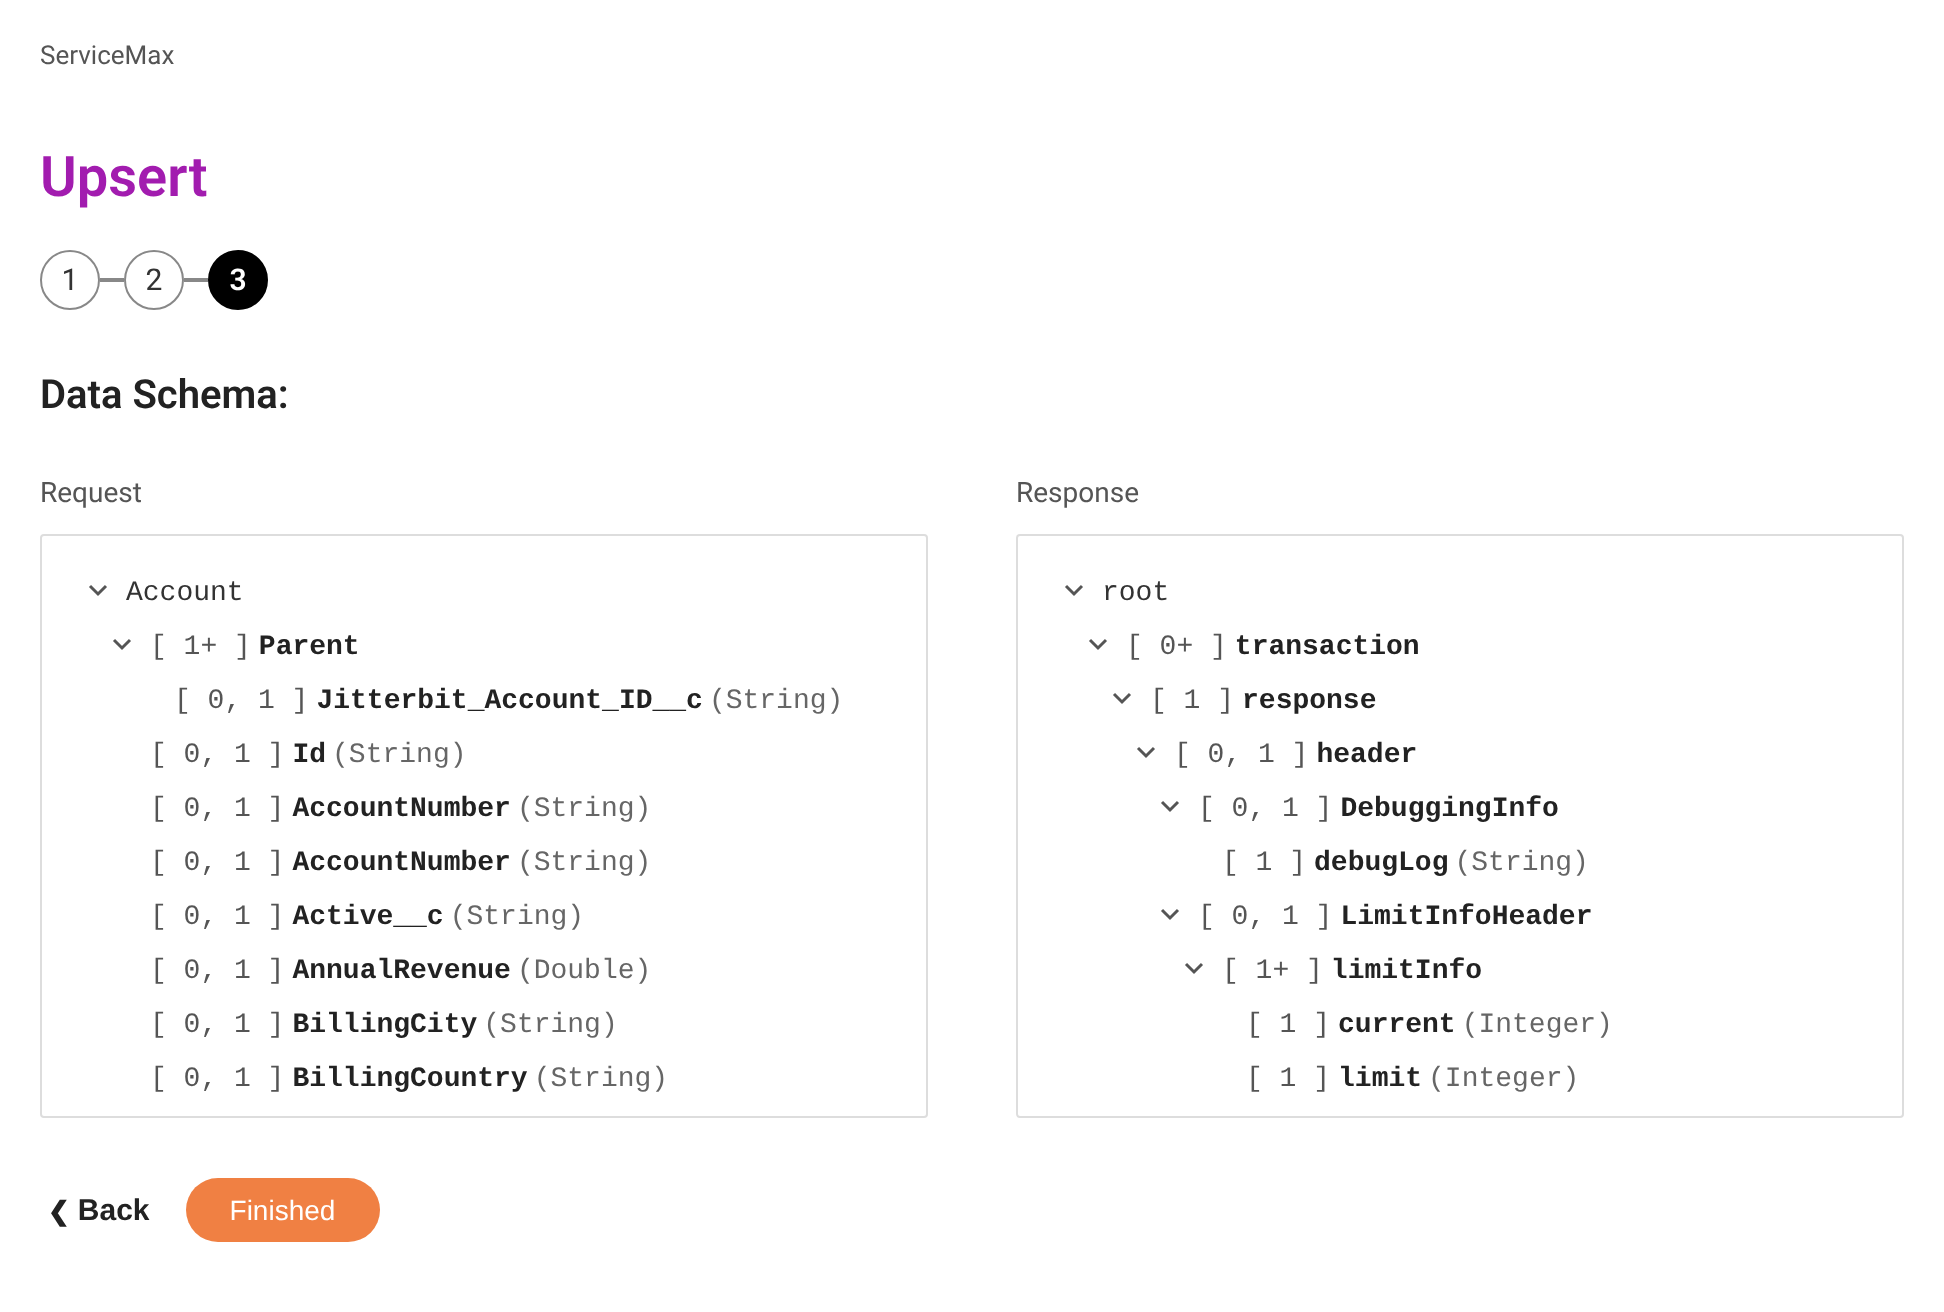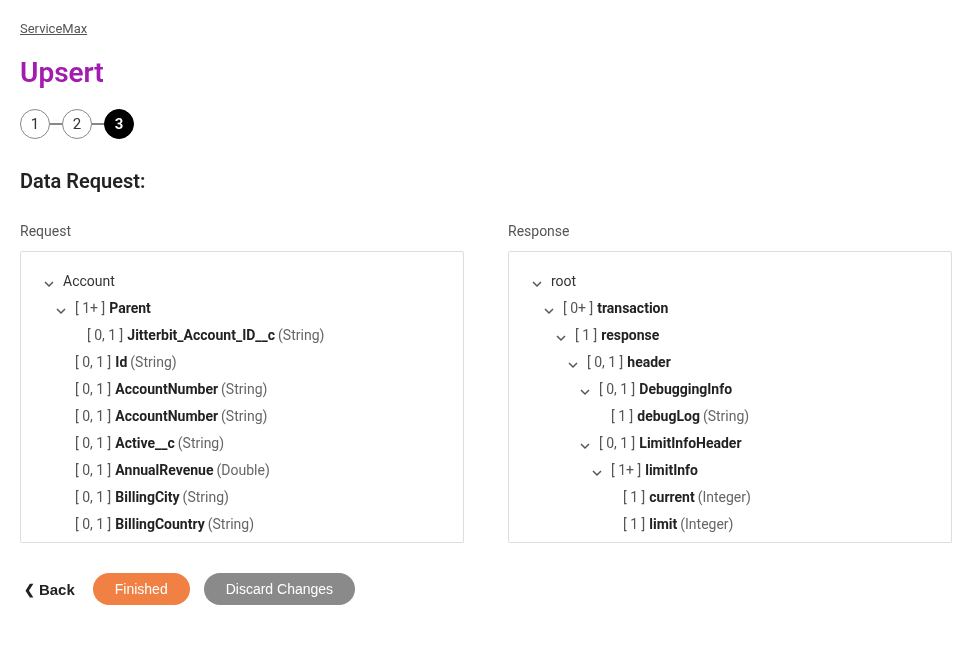--- a/index.html
+++ b/index.html
@@ -10,22 +10,21 @@
     body {
       font-family: -apple-system, BlinkMacSystemFont, "Segoe UI", Roboto, "Helvetica Neue", Arial, sans-serif;
       background: #ffffff;
       color: #333;
       padding: 20px;
       font-size: 14px;
     }
     .breadcrumb {
       font-size: 13px;
       color: #555;
-      text-decoration: underline;
-      margin-bottom: 20px;
+      margin-bottom: 36px;
       display: inline-block;
       cursor: pointer;
     }
     .page-title {
       font-size: 28px;
       font-weight: 600;
       color: #a21caf;
       margin-bottom: 20px;
     }
     .stepper {
@@ -78,24 +77,25 @@
     }
     .schema-box {
       border: 1px solid #ddd;
       border-radius: 2px;
       padding: 16px 20px;
       height: 292px;
       overflow: hidden;
     }
     .tree-node {
       display: flex;
-      align-items: flex-end;
+      align-items: flex-start;
       padding: 3px 0;
       font-size: 14px;
       line-height: 1.5;
+      font-family: Liberation Mono, monospace;
     }
     .chevron {
       width: 16px;
       height: 16px;
       display: inline-flex;
       align-items: center;
       justify-content: center;
       margin-right: 6px;
       font-size: 10px;
       color: #555;
@@ -175,21 +175,21 @@
 <h1 class="page-title">Upsert</h1>
 
 <div class="stepper">
     <div class="step">1</div>
     <div class="step-connector"></div>
     <div class="step">2</div>
     <div class="step-connector"></div>
     <div class="step active">3</div>
   </div>
 
-<h2 class="section-title">Data Request:</h2>
+<h2 class="section-title">Data Schema:</h2>
 
 <div class="columns">
   <div class="column">
     <div class="column-header">Request</div>
     <div class="schema-box" id="request-box">
         <div class="tree-node indent-0">
           <span class="chevron">
             <svg width="10" height="10" viewBox="0 0 10 10">
               <path d="M1 3 L5 7 L9 3" stroke="#555" stroke-width="1.5" fill="none"></path>
             </svg>
@@ -353,17 +353,16 @@
       </div>
   </div>
 </div>
 
 <div class="actions">
   <button class="back-btn">
     <span class="back-chevron">❮</span>
     <span>Back</span>
   </button>
   <button class="btn btn-primary">Finished</button>
-  <button class="btn btn-secondary">Discard Changes</button>
 </div>
 
 
 
 
 </body></html>

